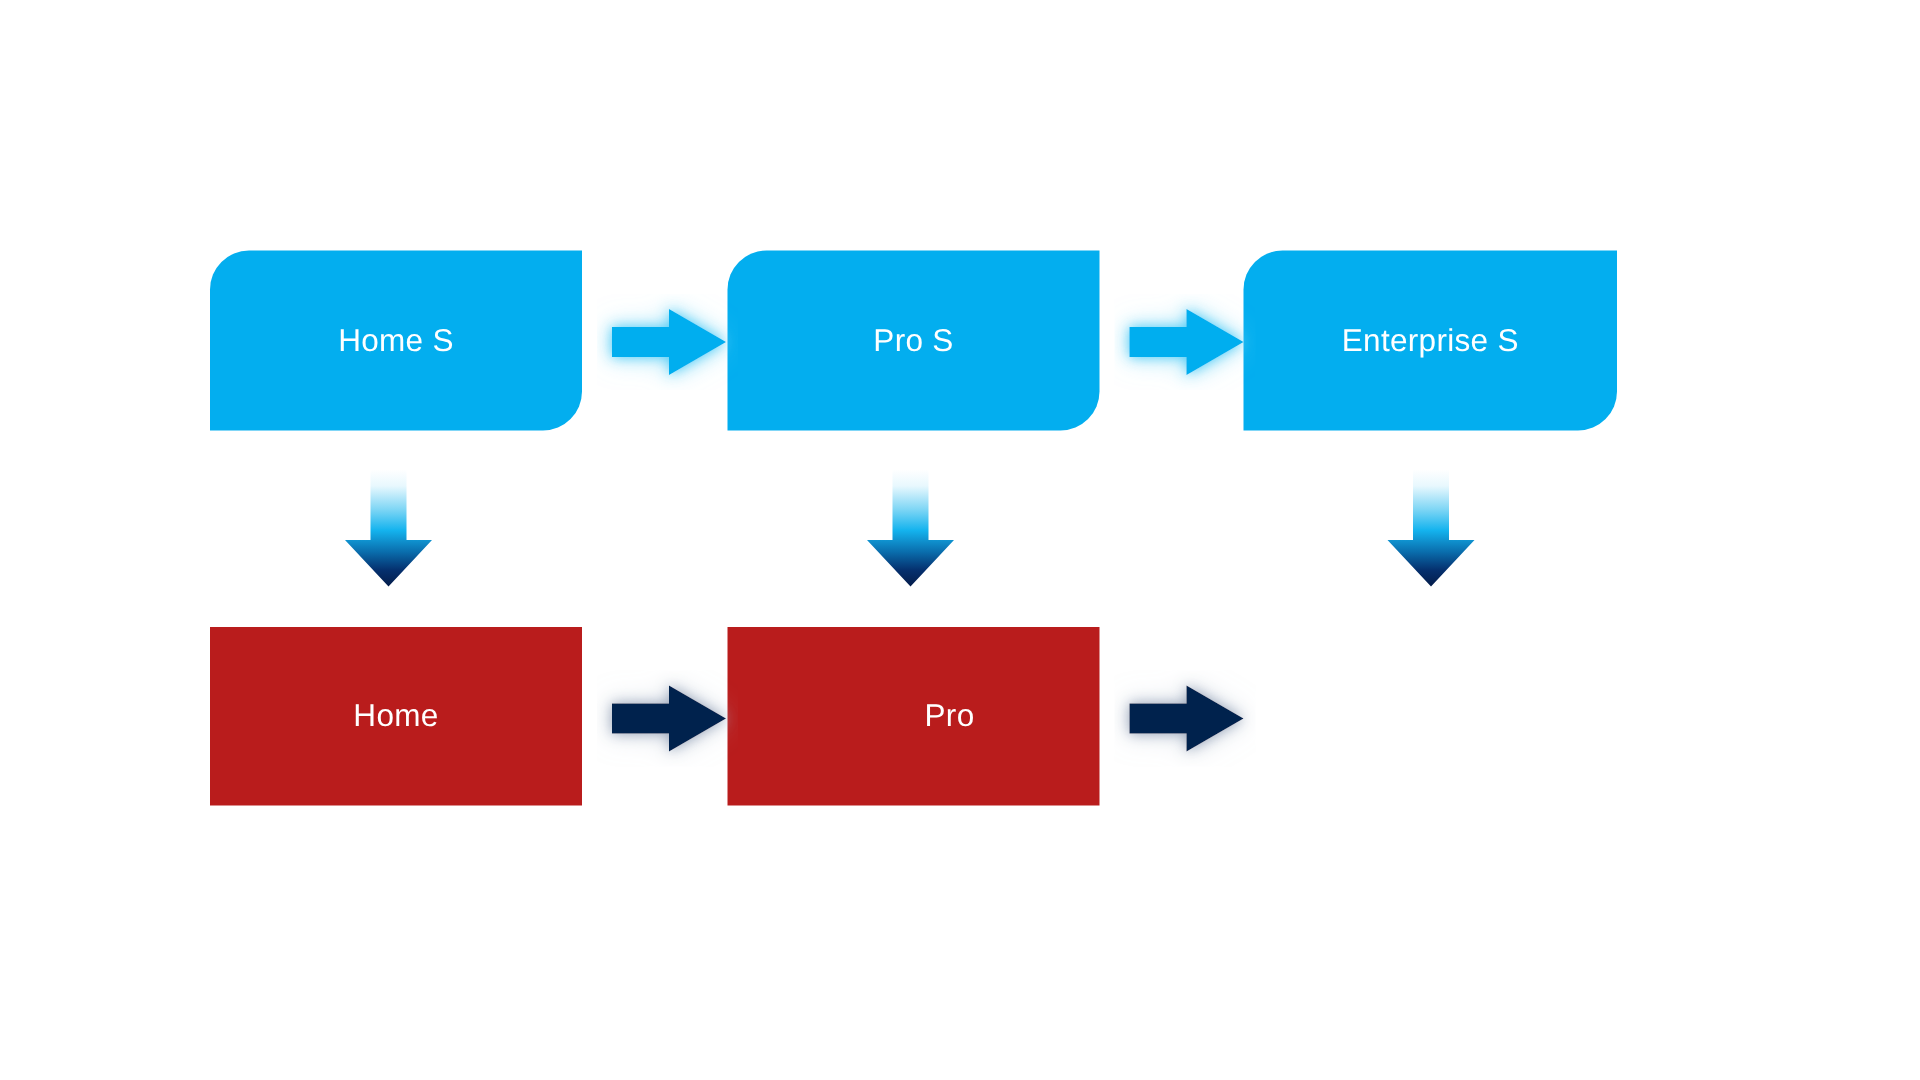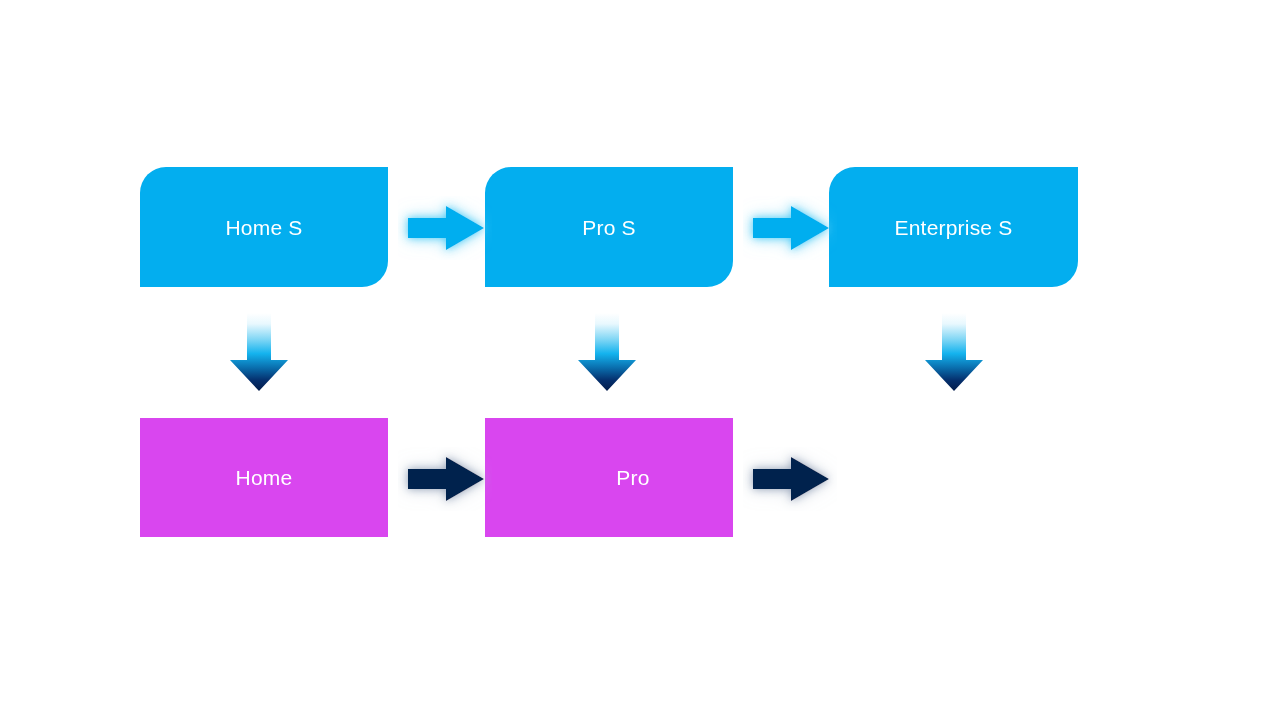--- a/index.html
+++ b/index.html
@@ -39,21 +39,21 @@
   }
 
   
   .node-service {
     background: #03AEEF;
     border-radius: 26px 0 26px 0;
   }
 
   
   .node-plan {
-    background: #d946ef;
+    background: #b91c1c;
     border-radius: 0;
   }
 
   .node-label {
     display: block;
     pointer-events: none;
   }
 
   
   .arrow {

